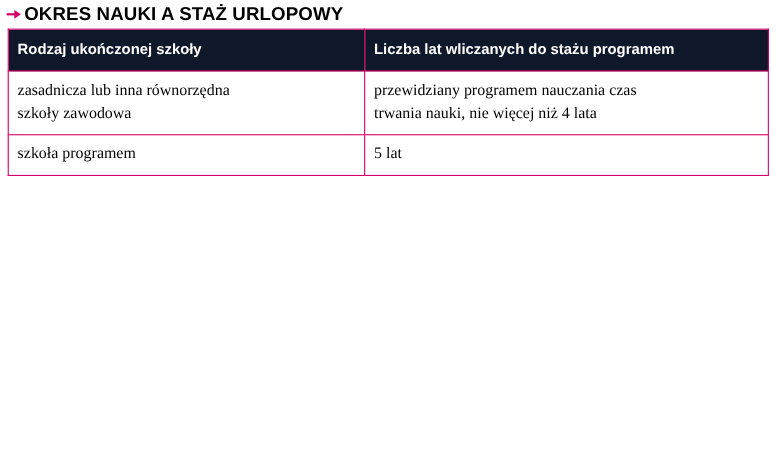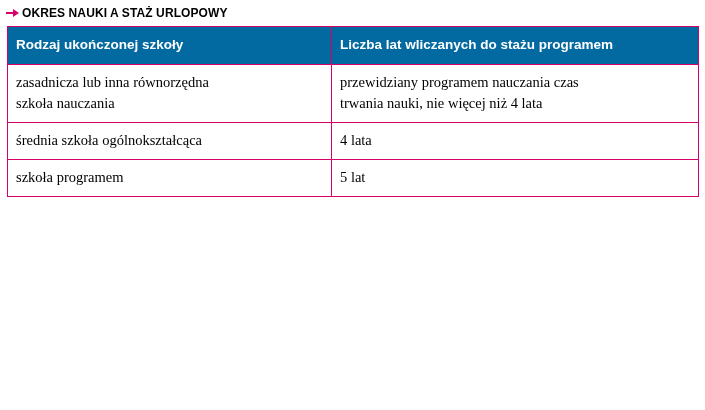--- a/index.html
+++ b/index.html
@@ -51,39 +51,39 @@
     top: 1px;
     width: 0;
     height: 0;
     border-top: 4px solid transparent;
     border-bottom: 4px solid transparent;
     border-left: 6px solid #d6006a;
   }
   .doc-title {
     font-family: "Liberation Sans", sans-serif;
     font-weight: bold;
-    font-size: 12px;
+    font-size: 17px;
     letter-spacing: 0.1px;
     color: #000000;
     white-space: nowrap;
   }
   table.schedule {
     border-collapse: collapse;
     width: 691px;
     margin: 0 0 0 7px;
     table-layout: fixed;
   }
   table.schedule th,
   table.schedule td {
     border: 1px solid #d6006a;
     vertical-align: top;
     padding: 7px 8px 8px 8px;
   }
   table.schedule thead th {
-    background: #0369a1;
+    background: #0f172a;
     color: #ffffff;
     font-family: "Liberation Sans", sans-serif;
     font-weight: bold;
     font-size: 13.5px;
     line-height: 1.35;
     text-align: left;
     border-color: #d6006a;
     padding: 9px 8px 10px 8px;
   }
   table.schedule tbody td {
@@ -118,39 +118,27 @@
       <tr>
         <th>Rodzaj ukończonej szkoły</th>
         <th>Liczba lat wliczanych do stażu programem</th>
       </tr>
     </thead>
     <tbody>
       <tr>
         <td>
           <div class="cell-lines">
             <div>zasadnicza lub inna równorzędna</div>
-            <div>szkoła nauczania</div>
+            <div>szkoły zawodowa</div>
           </div>
         </td>
         <td>
           <div class="cell-lines">
             <div>przewidziany programem nauczania czas</div>
             <div>trwania nauki, nie więcej niż 4 lata</div>
-          </div>
-        </td>
-      </tr>
-      <tr>
-        <td>
-          <div class="cell-lines">
-            <div>średnia szkoła ogólnokształcąca</div>
-          </div>
-        </td>
-        <td>
-          <div class="cell-lines">
-            <div>4 lata</div>
           </div>
         </td>
       </tr>
       <tr>
         <td>
           <div class="cell-lines">
             <div>szkoła programem</div>
           </div>
         </td>
         <td>

